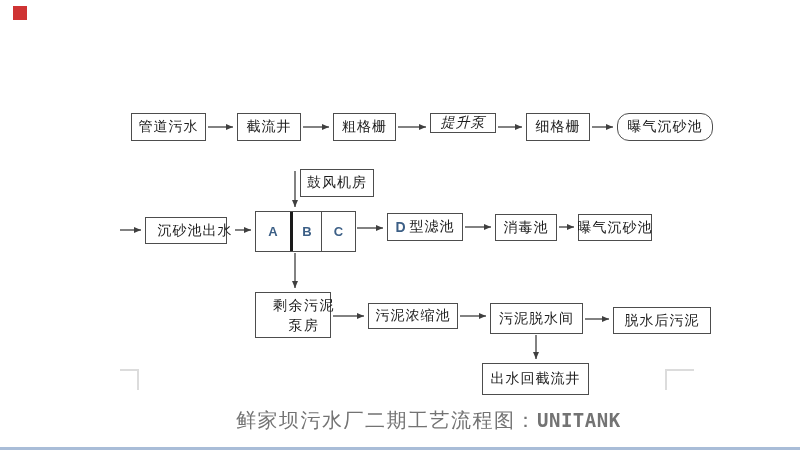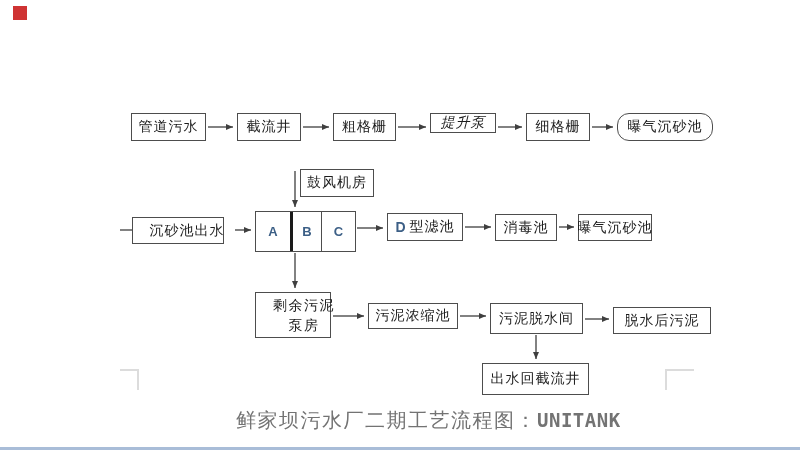--- a/index.html
+++ b/index.html
@@ -138,21 +138,21 @@
 
   <div class="box" style="left:131px; top:113px; width:75px; height:28px;">管道污水</div>
   <div class="box" style="left:237px; top:113px; width:64px; height:28px;">截流井</div>
   <div class="box" style="left:333px; top:113px; width:63px; height:28px;">粗格栅</div>
   <div class="box" style="left:430px; top:113px; width:66px; height:20px;font-style:italic;">提升泵</div>
   <div class="box" style="left:526px; top:113px; width:64px; height:28px;">细格栅</div>
   <div class="box" style="left:617px; top:113px; width:96px; height:28px;border-radius:12px;">曝气沉砂池</div>
 
   <div class="box" style="left:300px; top:169px; width:74px; height:28px;">鼓风机房</div>
 
-  <div class="box" style="left:132px; top:217px; width:92px; height:27px;padding-left:18px;">沉砂池出水</div>
+  <div class="box" style="left:145px; top:217px; width:82px; height:27px;padding-left:18px;">沉砂池出水</div>
 
   <div class="unitank">
     <div class="cell cell-a">A</div>
     <div class="cell cell-b">B</div>
     <div class="cell cell-c">C</div>
   </div>
 
   <div class="box" style="left:387px; top:213px; width:76px; height:28px;">
     <span class="latin-blue">D</span>
     <span>型滤池</span>

